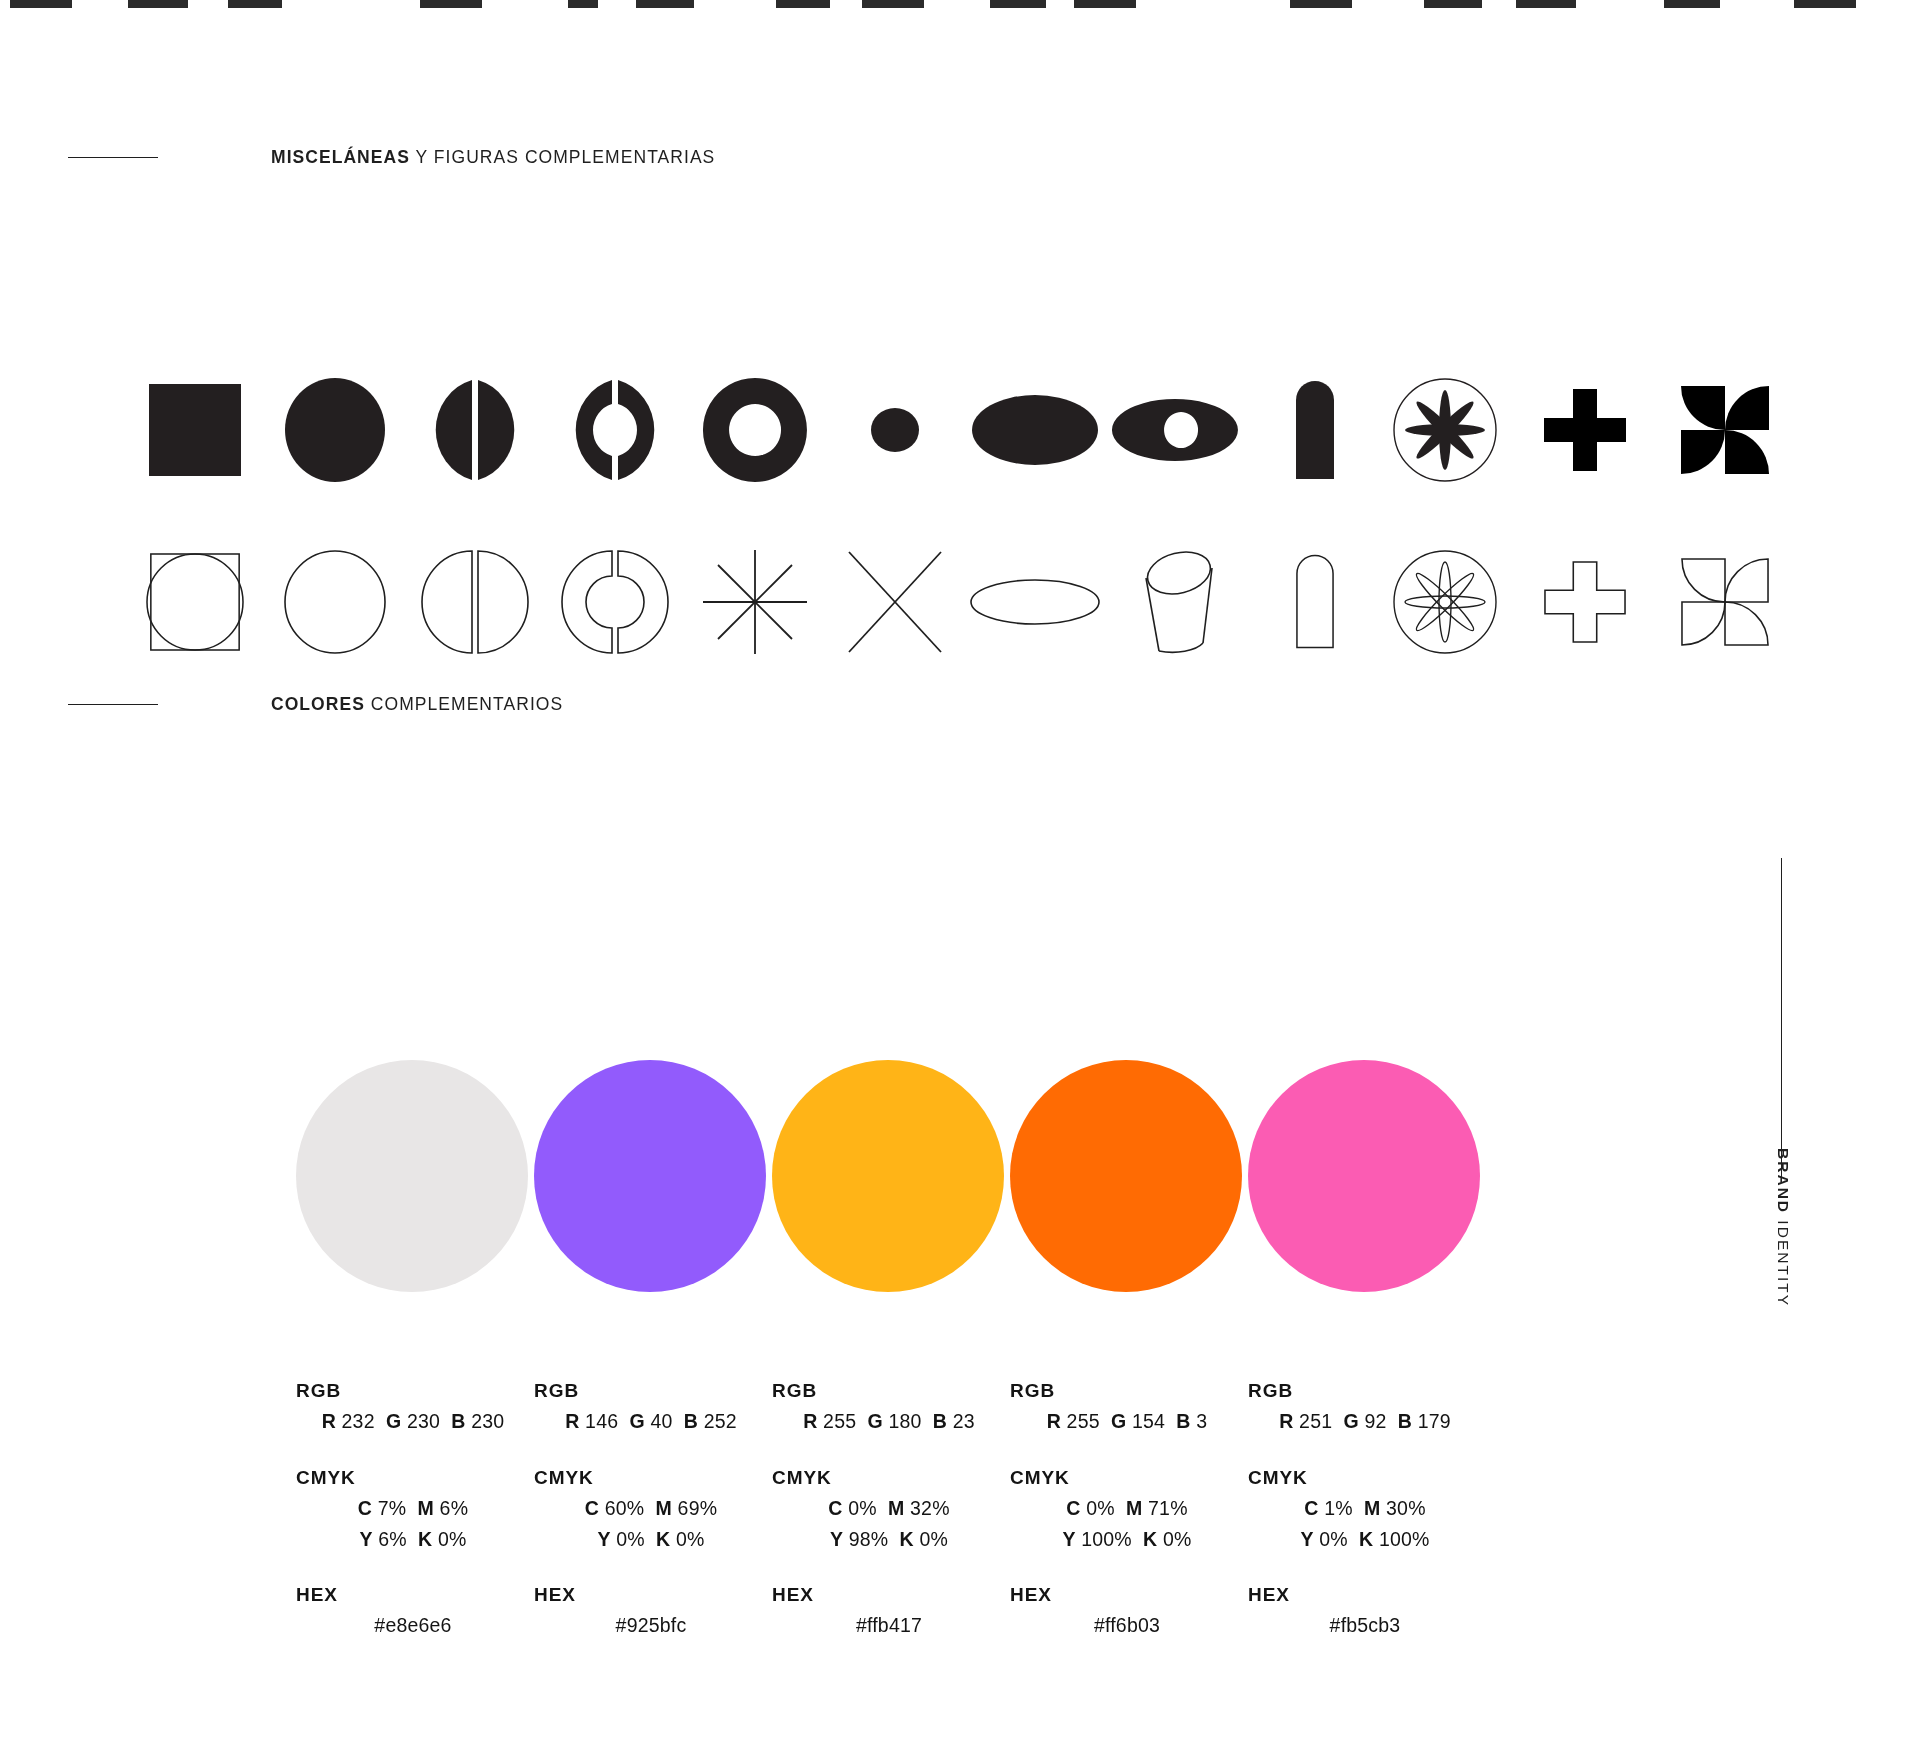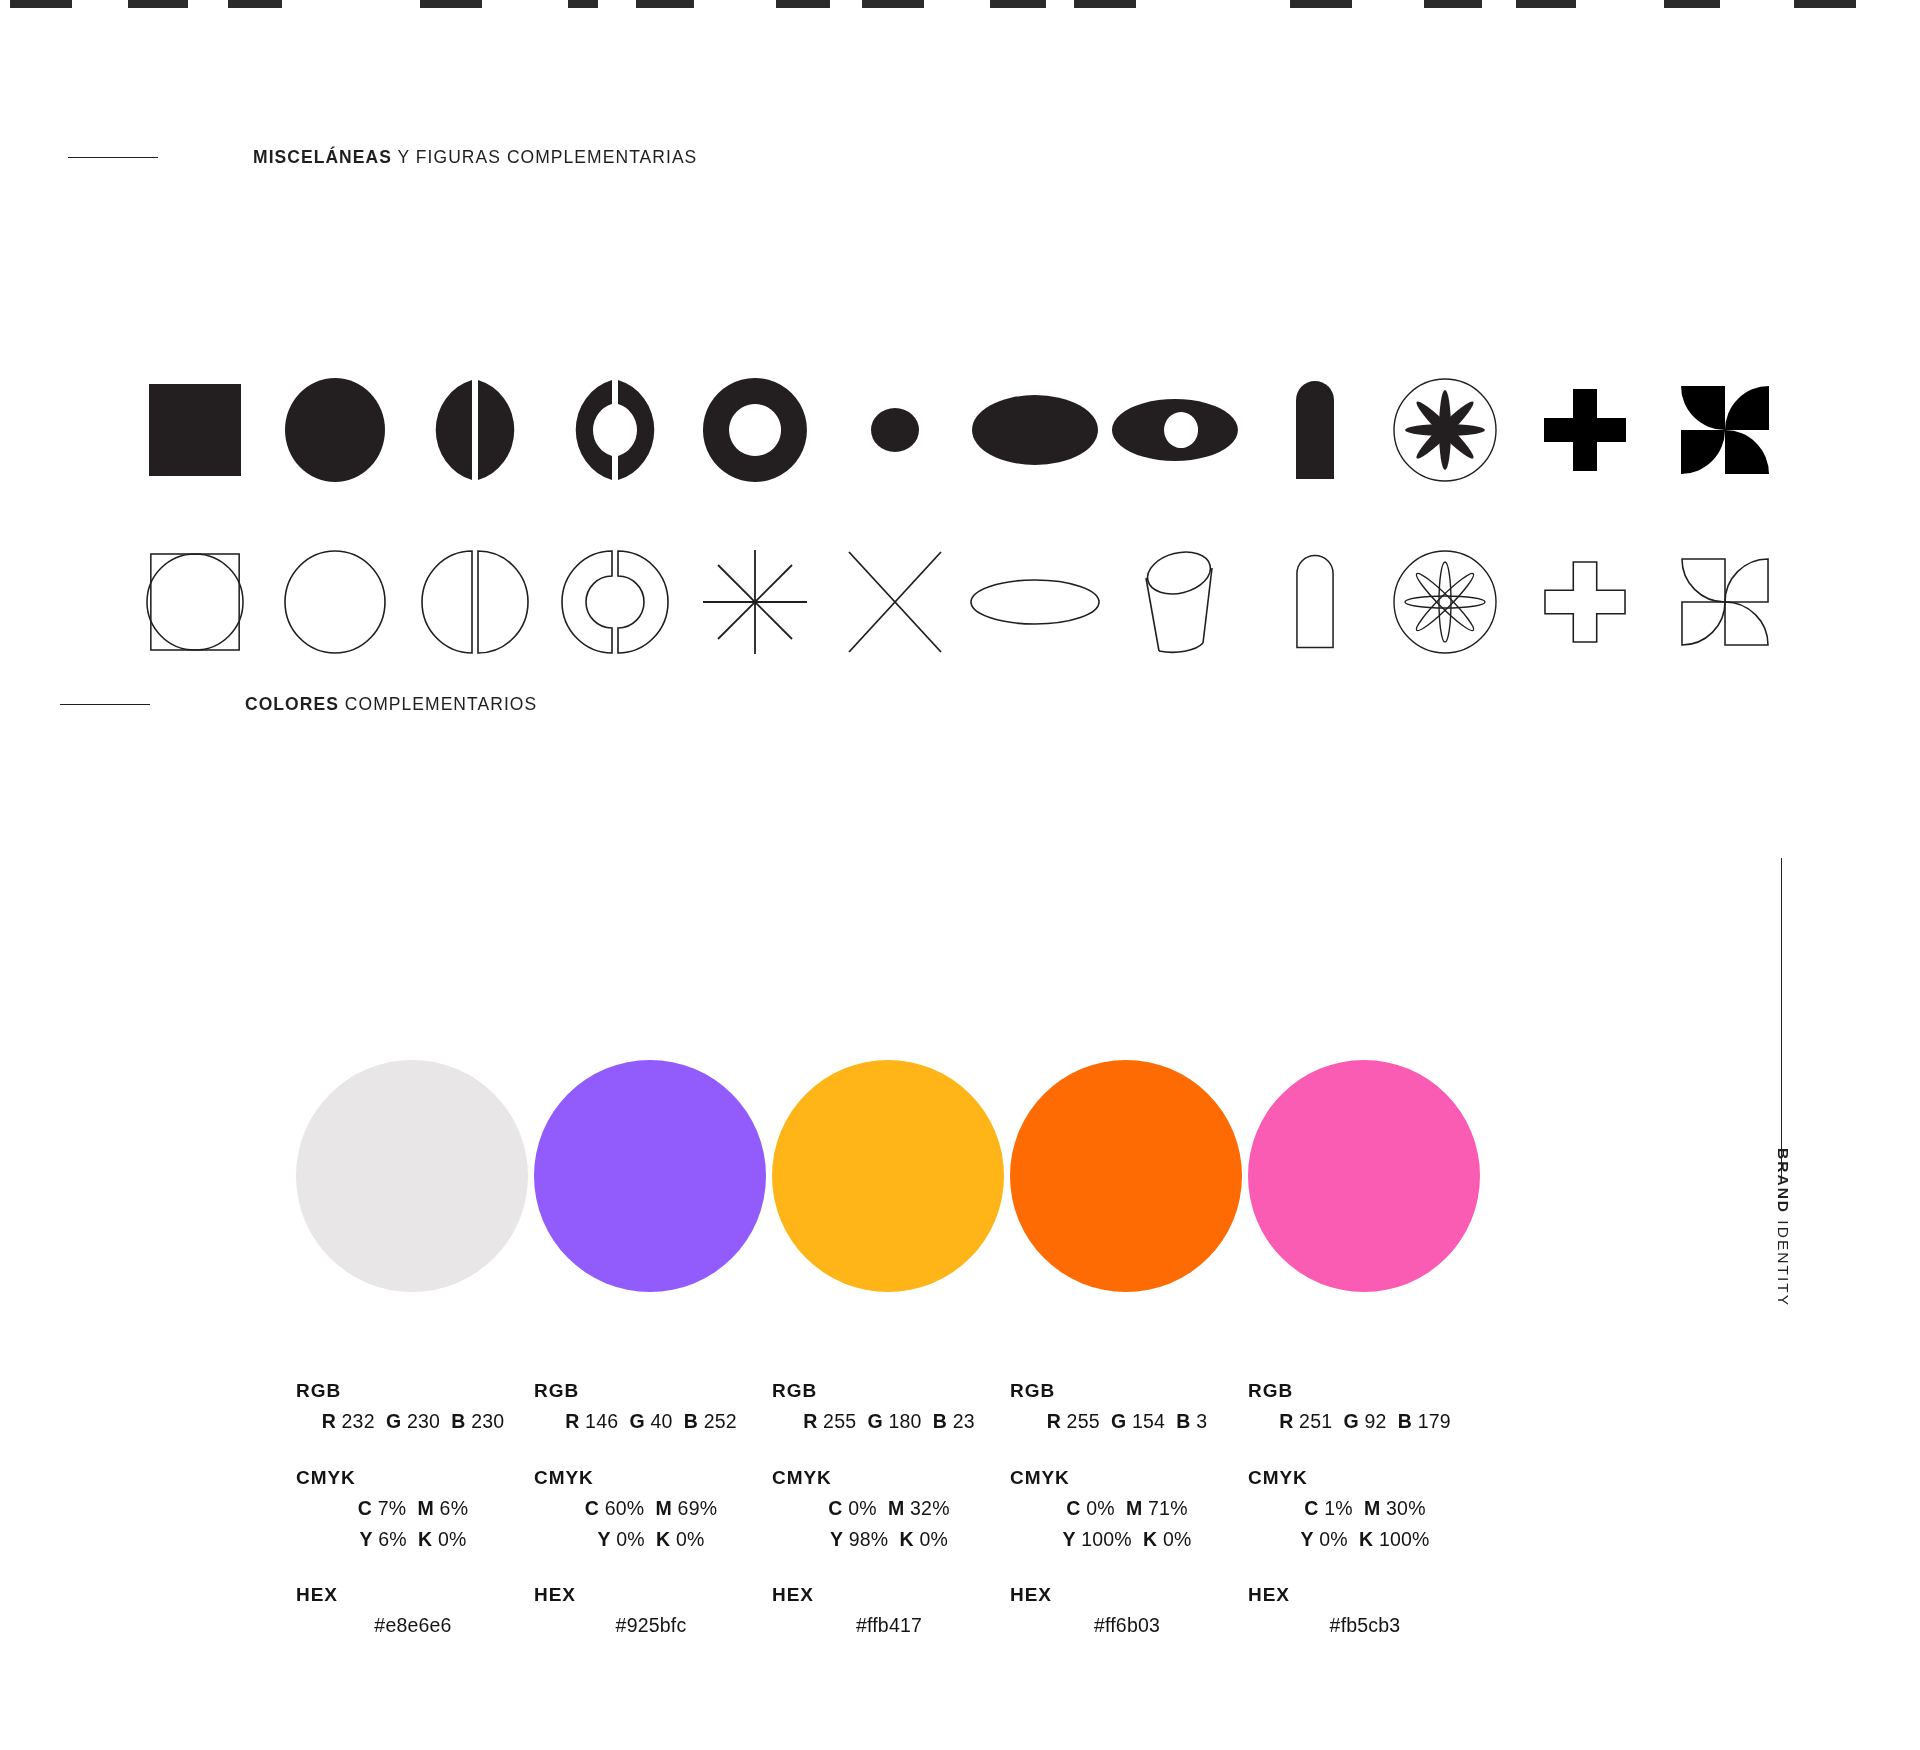--- a/index.html
+++ b/index.html
@@ -27,21 +27,21 @@
     height: 12px;
     background: #2b2b2b;
     display: block;
   }
 
   
   .section-head {
     position: absolute;
     display: flex;
     align-items: center;
-    gap: 0;
+    gap: 18px;
   }
   .head-rule {
     width: 90px;
     height: 1px;
     background: #1f1f1f;
     flex: none;
   }
   .head-label {
     margin-left: 95px;
     font-size: 17.5px;
@@ -352,21 +352,21 @@
           <path d="M0 0 H44 V44 A44 44 0 0 1 0 0 Z"></path>
           <path d="M88 0 V44 H44 A44 44 0 0 1 88 0 Z"></path>
           <path d="M88 88 H44 V44 A44 44 0 0 1 88 88 Z"></path>
           <path d="M0 88 V44 H44 A44 44 0 0 1 0 88 Z"></path>
         </g>
       </svg>
     </div>
   </div>
 </div>
 
-<div class="section-head" style="left:60px; top:694px;text-align:center;">
+<div class="section-head" style="left:68px; top:694px;text-align:center;">
   <div class="head-rule"></div>
   <div class="head-label">
     <span class="b">COLORES</span><span> COMPLEMENTARIOS</span>
   </div>
 </div>
 
 <div class="swatches">
 
   <div class="swatch" style="left:250px;">
     <div class="swatch-disc" style="background:#e8e6e6"></div>

